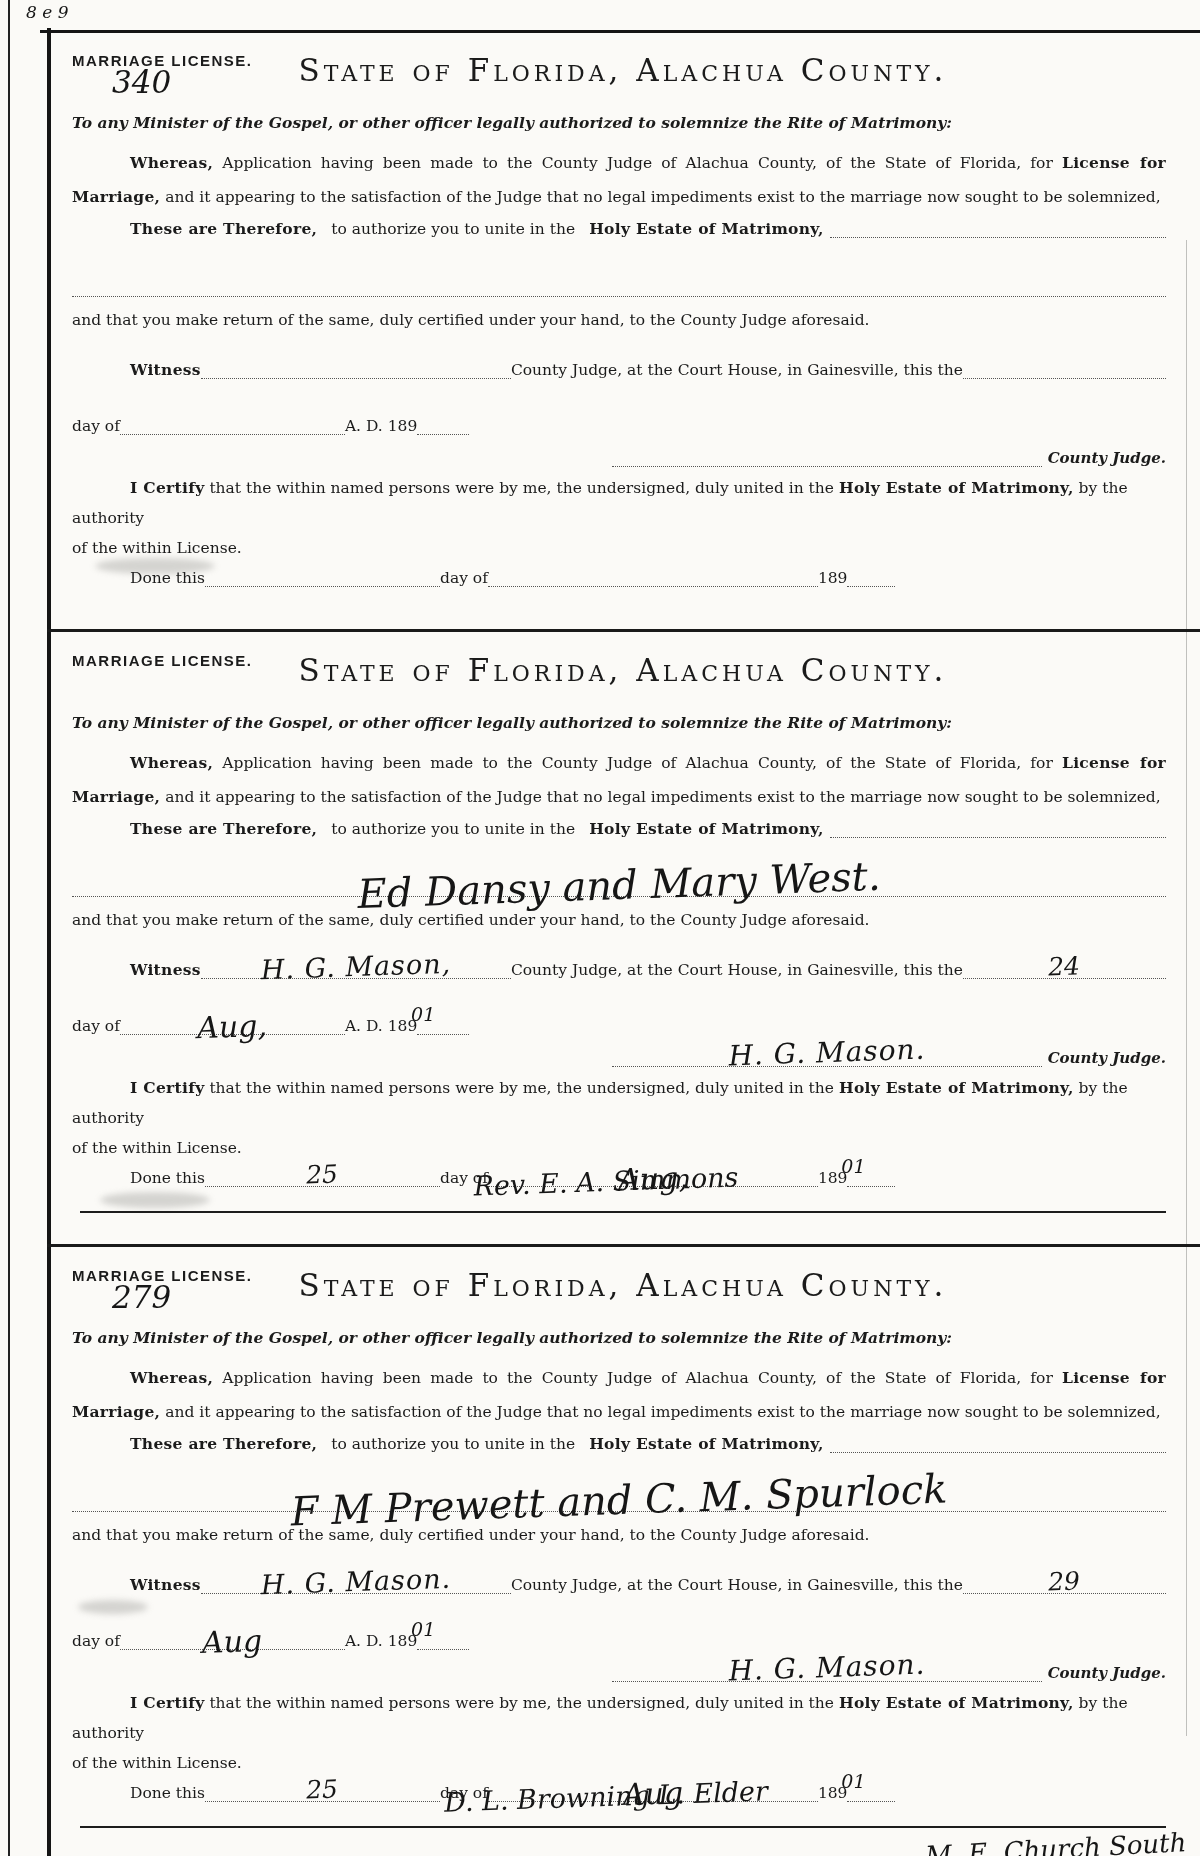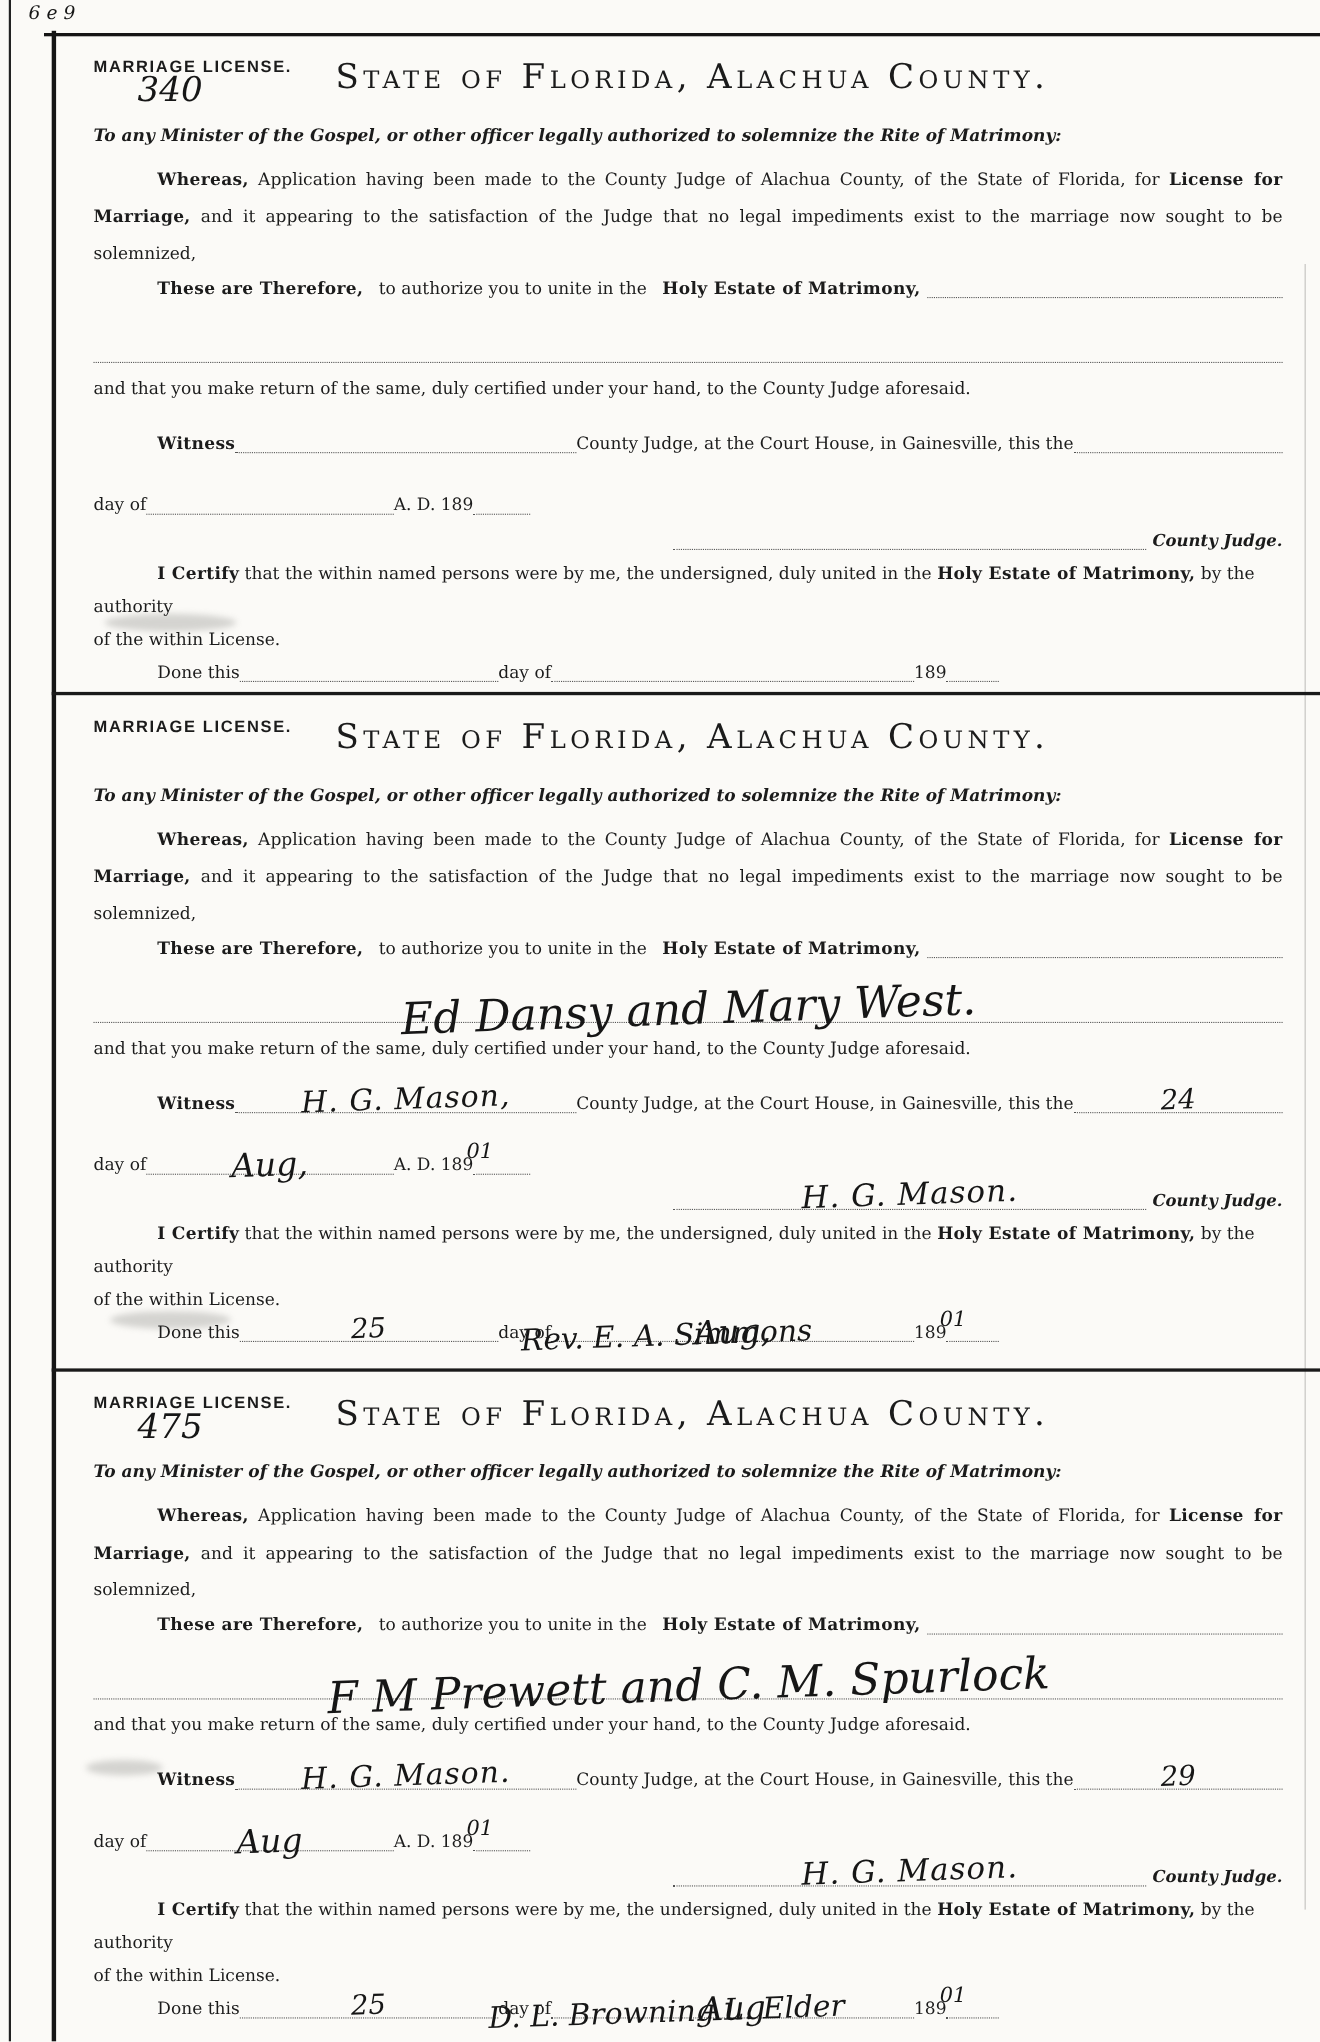--- a/index.html
+++ b/index.html
@@ -10,21 +10,21 @@
   }
   
   .vline-outer{position:absolute;left:8px;top:0;bottom:0;width:2px;background:#222;}
   .vline-inner{position:absolute;left:47px;top:28px;bottom:0;width:4px;background:#151515;}
   .vline-right{position:absolute;right:13px;top:240px;bottom:120px;width:1px;background:#9a9a96;opacity:.6;}
   .hline-top{position:absolute;left:40px;right:0;top:30px;height:3px;background:#151515;}
   .divider-1{position:absolute;left:47px;right:0;top:629px;height:3px;background:#1a1a1a;}
   .divider-2{position:absolute;left:47px;right:0;top:1244px;height:3px;background:#1a1a1a;}
   .corner-mark{position:absolute;left:26px;top:2px;font-size:17px;font-style:italic;white-space:nowrap;}
 
-  .license{position:absolute;left:59px;right:0;overflow:hidden;}
+  .license{position:absolute;left:46px;right:0;overflow:hidden;}
   .lic-1{top:32px;height:597px;}
   .lic-2{top:632px;height:612px;}
   .lic-3{top:1247px;height:609px;}
 
   .inner{padding:0 34px 0 26px;}
 
   .head{position:relative;height:48px;margin-top:20px;}
   .form-label{position:absolute;left:26px;top:0;font-family:"Liberation Sans",sans-serif;
     font-weight:bold;font-size:15px;letter-spacing:1.5px;}
   .lic-number{position:absolute;left:66px;top:12px;font-size:31px;}
@@ -71,21 +71,21 @@
   .smudge{position:absolute;border-radius:50%;background:#8d8d89;filter:blur(3px);opacity:.35;}
   .sp{display:inline-block;width:14px;}
 </style>
 </head>
 <body>
 
 <div class="vline-outer"></div>
 <div class="vline-inner"></div>
 <div class="vline-right"></div>
 <div class="hline-top"></div>
-<span class="corner-mark hand">6 e 9</span>
+<span class="corner-mark hand">8 e 9</span>
 <div class="divider-1"></div>
 <div class="divider-2"></div>
 <div class="smudge" style="left:95px;top:558px;width:120px;height:16px;"></div>
 <div class="smudge" style="left:100px;top:1192px;width:110px;height:16px;"></div>
 <div class="smudge" style="left:78px;top:1600px;width:70px;height:14px;"></div>
 
 <section class="license lic-1">
   <div class="head">
     <span class="form-label">MARRIAGE LICENSE.</span>
     <span class="lic-number hand">340</span>
@@ -226,21 +226,21 @@
       </span>
     </div>
     <hr class="inner-divider">
 
   </div>
 </section>
 
 <section class="license lic-3">
   <div class="head">
     <span class="form-label">MARRIAGE LICENSE.</span>
-    <span class="lic-number hand">475</span>
+    <span class="lic-number hand">279</span>
     <h1 class="title">State of Florida, Alachua County.</h1>
   </div>
   <div class="inner">
     <p class="printed addressee">To any Minister of the Gospel, or other officer legally authorized to solemnize the Rite of Matrimony:</p>
     <p class="printed para"><span class="indent"></span><span class="gothic">Whereas,</span> <span>Application having been made to the County Judge of Alachua County, of the State of Florida, for</span> <span class="gothic">License for Marriage,</span> <span>and it appearing to the satisfaction of the Judge that no legal impediments exist to the marriage now sought to be solemnized,</span></p>
     <div class="row printed therefore-row">
       <span class="indent"></span>
         <span class="gothic">These are Therefore,</span>
         <span class="sp"></span>
         <span>to authorize you to unite in the</span>

